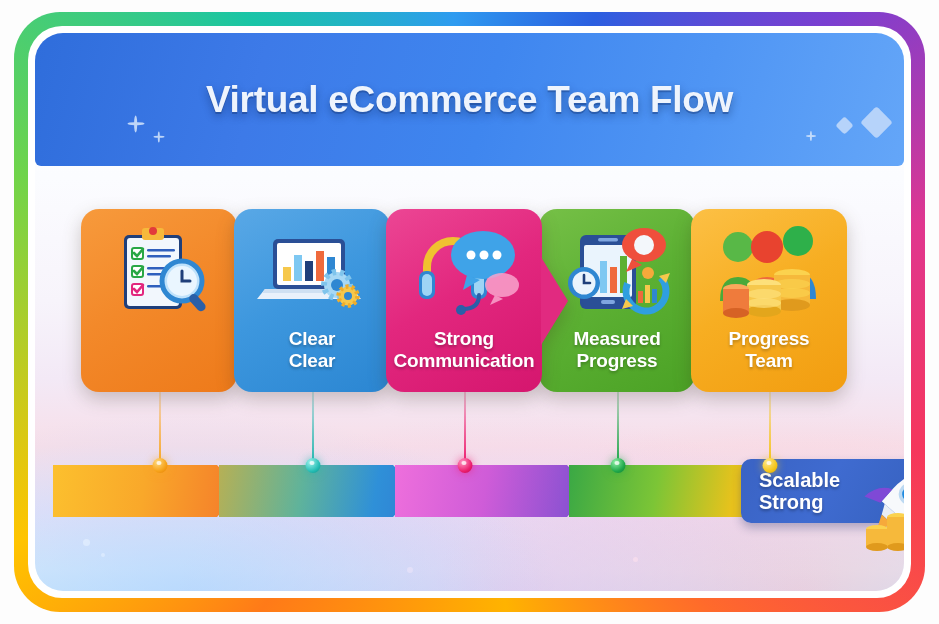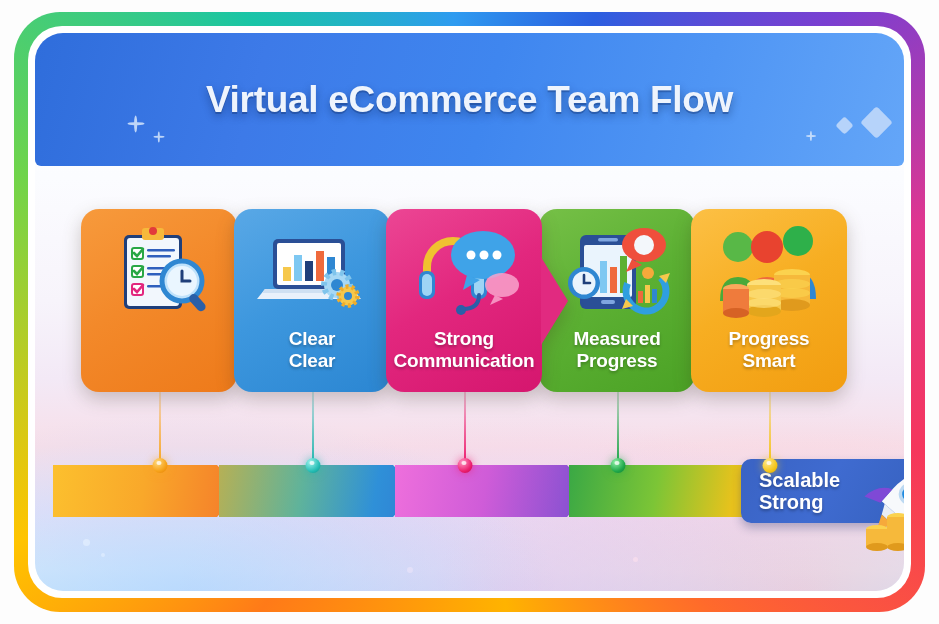--- a/index.html
+++ b/index.html
@@ -392,21 +392,21 @@
                 <ellipse cx="54" cy="80" rx="17" ry="5" fill="#fde07a" opacity=".7"></ellipse>
               </g>
               <g>
                 <ellipse cx="26" cy="66" rx="13" ry="5" fill="#fba85c"></ellipse>
                 <rect x="13" y="66" width="26" height="24" fill="#ef7b3c"></rect>
                 <ellipse cx="26" cy="90" rx="13" ry="5" fill="#d66225"></ellipse>
               </g>
             </svg>
             <div class="step-label">
               <span>Progress</span><br>
-              <span>Smart</span>
+              <span>Team</span>
             </div>
           </div>
         </div>
 
         <div class="bar">
           <div class="chev" style="left:18px; width:188px; background:linear-gradient(100deg,#fcc02e 0%,#f9a82a 48%,#f4792a 100%);"></div>
           <div class="chev" style="left:184px; width:198px; background:linear-gradient(100deg,#b6b055 0%,#5fb39b 42%,#2f90d8 78%,#2f7fd4 100%);"></div>
           <div class="chev" style="left:360px; width:196px; background:linear-gradient(100deg,#ee6fdc 0%,#cf5cd8 46%,#7a4fd0 100%);"></div>
           <div class="chev" style="left:534px; width:198px; background:linear-gradient(100deg,#3aa845 0%,#7cc536 44%,#e8c21c 82%,#f5c41c 100%);"></div>
 

